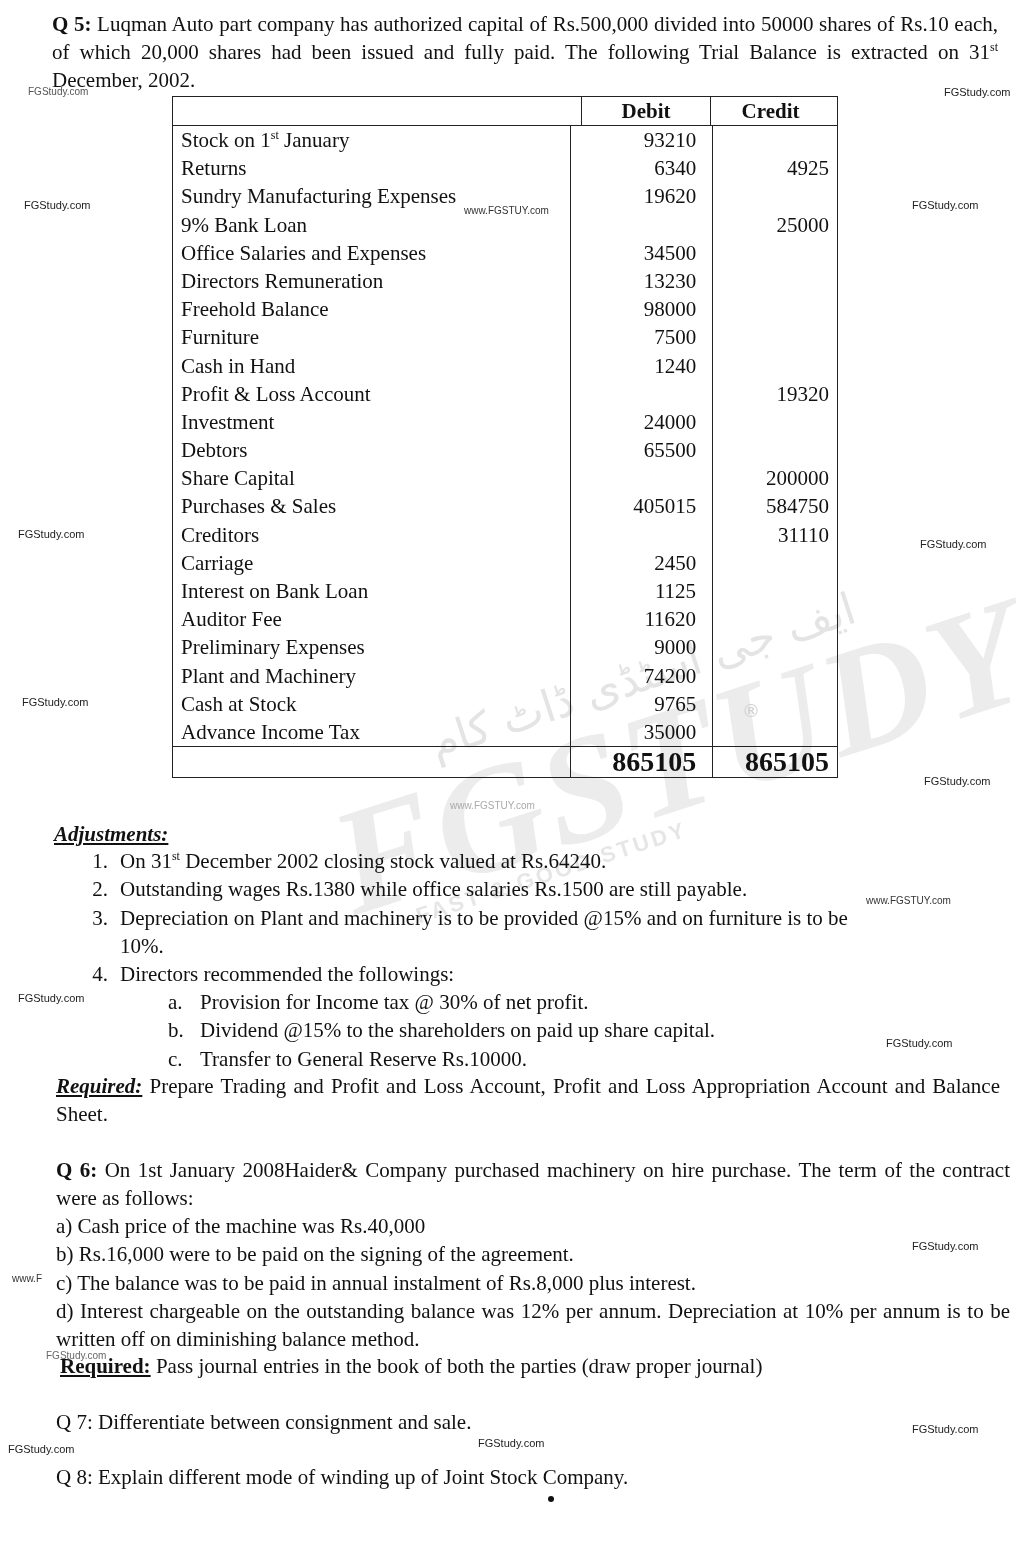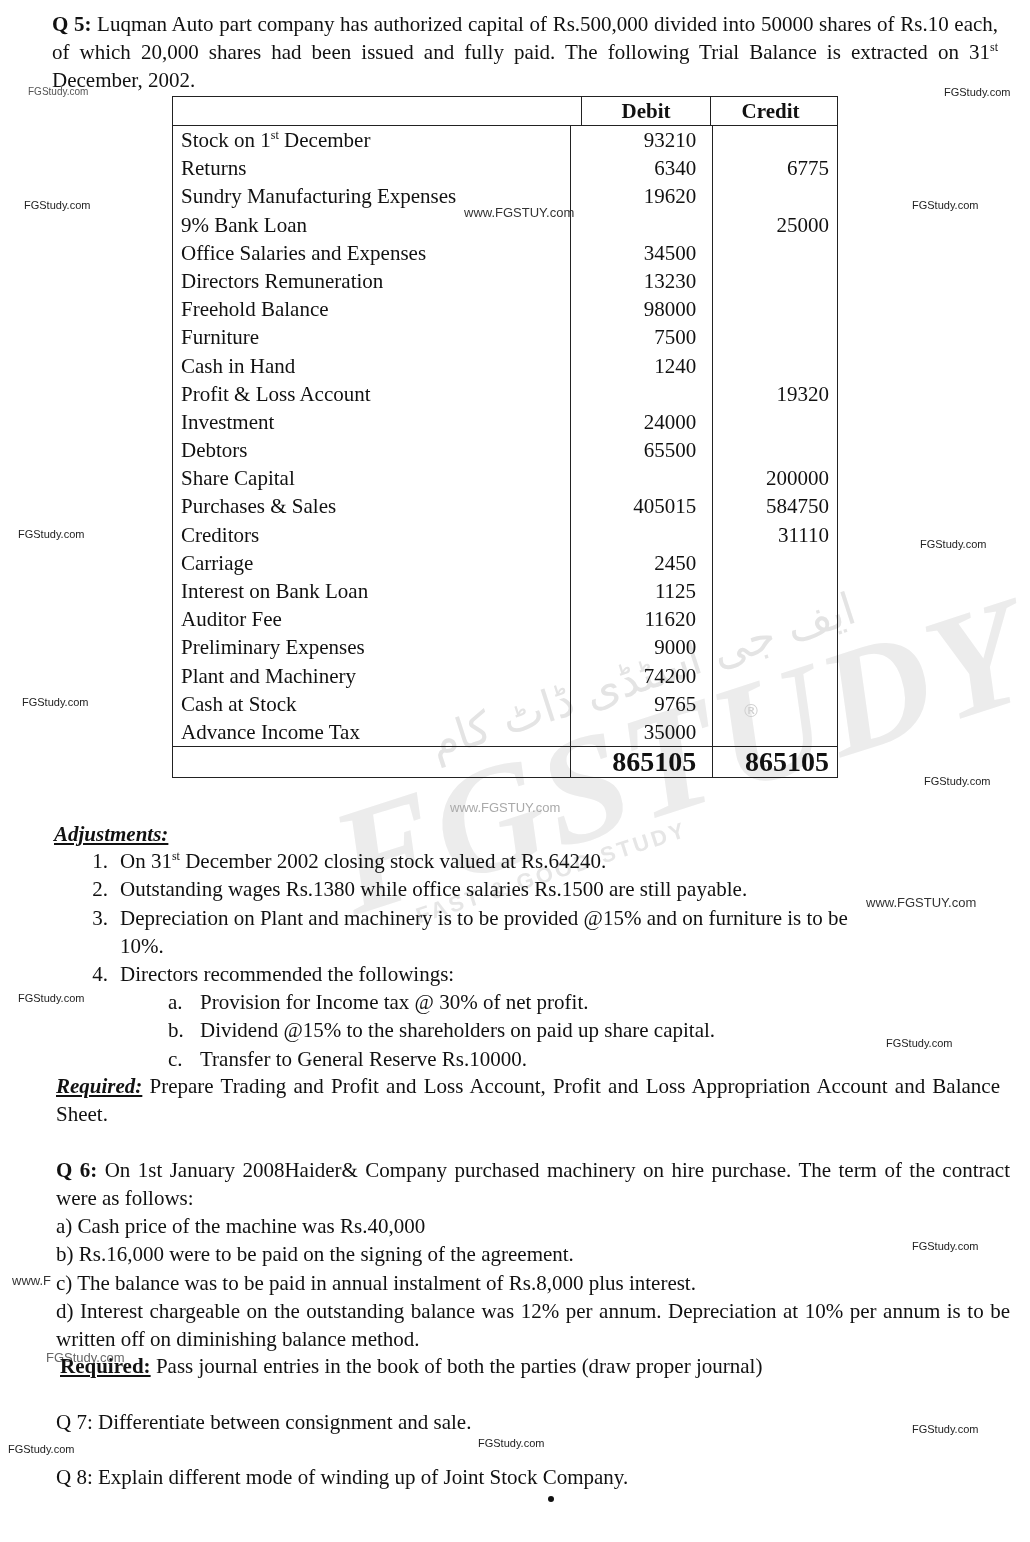--- a/index.html
+++ b/index.html
@@ -28,21 +28,21 @@
     font-family: "DejaVu Sans", sans-serif;
   }
   .wm-reg { position: absolute; left: 742px; top: 700px; font-size: 18px; color: #cfcfcf; z-index: 0;
     font-family: "DejaVu Sans", sans-serif; }
 
   .side-mark {
     position: absolute; font-family: "Liberation Sans", sans-serif; font-size: 11px;
     color: #222; z-index: 1; white-space: nowrap;
   }
   .tiny-mark {
-    position: absolute; font-family: "Liberation Sans", sans-serif; font-size: 13px;
+    position: absolute; font-family: "Liberation Sans", sans-serif; font-size: 10px;
     color: #333; z-index: 1; white-space: nowrap;
   }
 
   .para {
     position: absolute; font-size: 21px; line-height: 28px; z-index: 2;
     text-align: justify;
   }
   .para b { font-weight: bold; }
   sup { font-size: 12px; line-height: 0; vertical-align: super; }
 
@@ -105,28 +105,28 @@
   </div>
 
   <div class="tb">
     <div class="tb-row tb-head">
       <div class="c-name"></div>
       <div class="c-debit">Debit</div>
       <div class="c-credit">Credit</div>
     </div>
     <div id="tb-body">
         <div class="tb-row">
-          <div class="c-name"><span>Stock on 1</span><sup>st</sup><span> December</span></div>
+          <div class="c-name"><span>Stock on 1</span><sup>st</sup><span> January</span></div>
           <div class="c-debit">93210</div>
           <div class="c-credit"></div>
         </div>
         <div class="tb-row">
           <div class="c-name">Returns</div>
           <div class="c-debit">6340</div>
-          <div class="c-credit">6775</div>
+          <div class="c-credit">4925</div>
         </div>
         <div class="tb-row">
           <div class="c-name">Sundry Manufacturing Expenses</div>
           <div class="c-debit">19620</div>
           <div class="c-credit"></div>
         </div>
         <div class="tb-row">
           <div class="c-name">9% Bank Loan</div>
           <div class="c-debit"></div>
           <div class="c-credit">25000</div>

